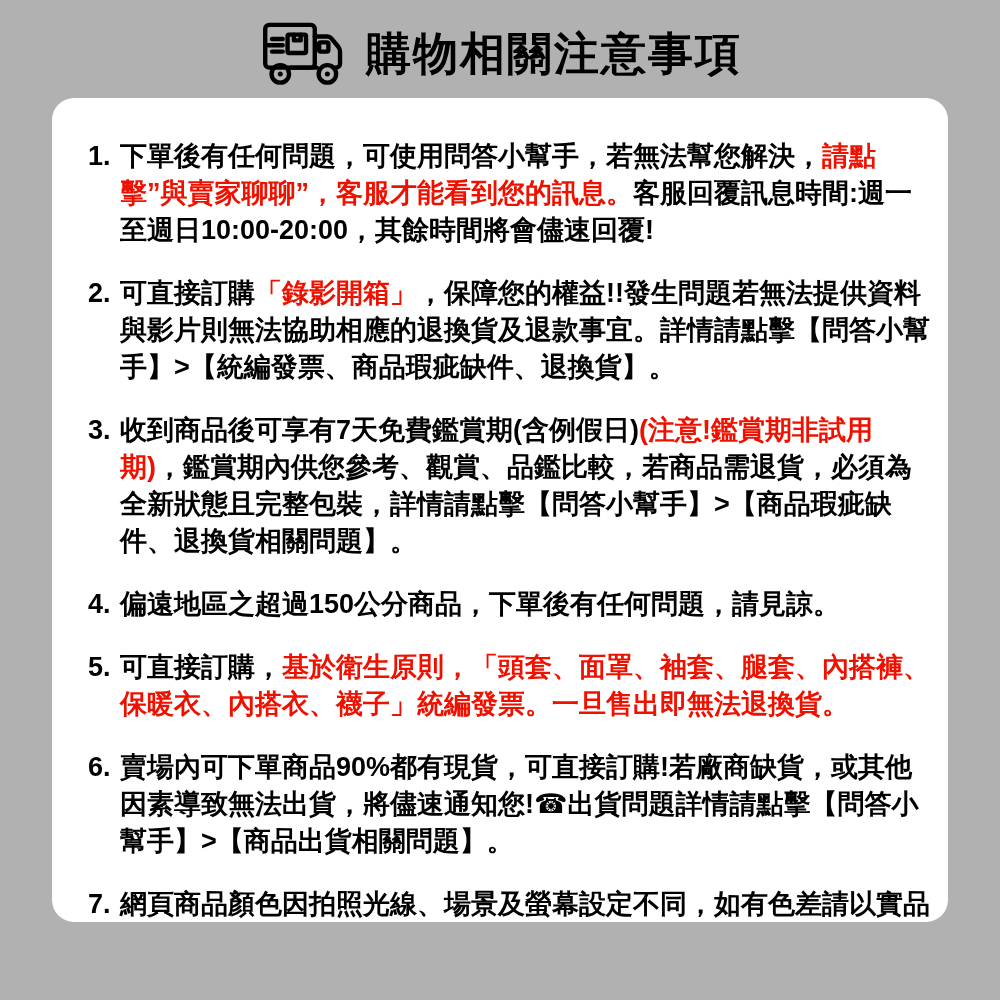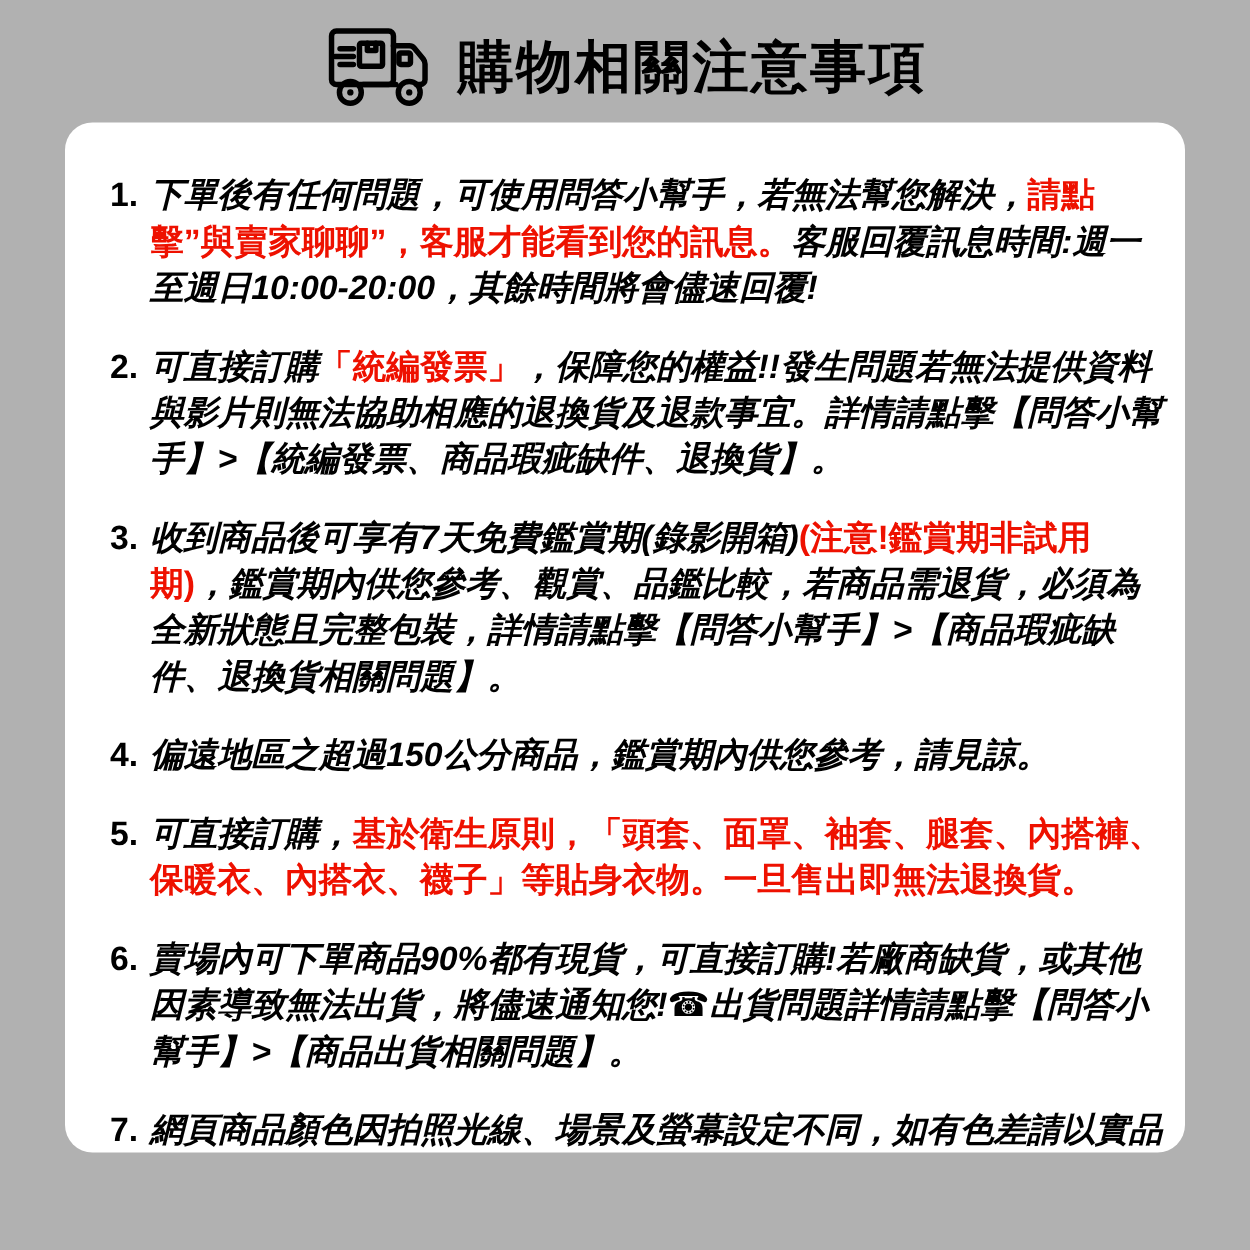--- a/index.html
+++ b/index.html
@@ -62,21 +62,21 @@
     flex:none;
     width:32px;
     text-align:left;
   }
   .item-text{
     flex:1;
     text-align:left;
     word-break:break-all;
   }
   .seg-red{color:var(--red);}
-  .seg-black{color:var(--ink);font-style:italic;}
+  .seg-black{color:var(--ink);}
 </style>
 </head>
 <body>
 
 <div class="header">
   <svg class="truck-icon" viewBox="0 0 100 70" fill="none" stroke="#000" stroke-width="4.5" stroke-linecap="round" stroke-linejoin="round" aria-hidden="true">
 
     <rect x="7" y="5" width="51" height="44" rx="4"></rect>
 
     <path d="M58 17 h13 c1.6 0 3.1 0.7 4.1 1.9 l7.3 8.9 c1 1.3 1.6 2.8 1.6 4.4 V45 c0 2.2 -1.8 4 -4 4 h-3"></path>
@@ -100,33 +100,33 @@
 </div>
 
 <div class="panel">
   <div class="notice-list">
       <div class="notice-item">
         <span class="item-number">1.</span>
         <span class="item-text"><span class="seg-black">下單後有任何問題，可使用問答小幫手，若無法幫您解決，</span><span class="seg-red">請點擊”與賣家聊聊”，客服才能看到您的訊息。</span><span class="seg-black">客服回覆訊息時間:週一至週日10:00-20:00，其餘時間將會儘速回覆!</span></span>
       </div>
       <div class="notice-item">
         <span class="item-number">2.</span>
-        <span class="item-text"><span class="seg-black">可直接訂購</span><span class="seg-red">「統編發票」</span><span class="seg-black">，保障您的權益!!發生問題若無法提供資料與影片則無法協助相應的退換貨及退款事宜。詳情請點擊【問答小幫手】&gt;【統編發票、商品瑕疵缺件、退換貨】。</span></span>
+        <span class="item-text"><span class="seg-black">可直接訂購</span><span class="seg-red">「錄影開箱」</span><span class="seg-black">，保障您的權益!!發生問題若無法提供資料與影片則無法協助相應的退換貨及退款事宜。詳情請點擊【問答小幫手】&gt;【統編發票、商品瑕疵缺件、退換貨】。</span></span>
       </div>
       <div class="notice-item">
         <span class="item-number">3.</span>
-        <span class="item-text"><span class="seg-black">收到商品後可享有7天免費鑑賞期(錄影開箱)</span><span class="seg-red">(注意!鑑賞期非試用期)</span><span class="seg-black">，鑑賞期內供您參考、觀賞、品鑑比較，若商品需退貨，必須為全新狀態且完整包裝，詳情請點擊【問答小幫手】&gt;【商品瑕疵缺件、退換貨相關問題】。</span></span>
+        <span class="item-text"><span class="seg-black">收到商品後可享有7天免費鑑賞期(含例假日)</span><span class="seg-red">(注意!鑑賞期非試用期)</span><span class="seg-black">，鑑賞期內供您參考、觀賞、品鑑比較，若商品需退貨，必須為全新狀態且完整包裝，詳情請點擊【問答小幫手】&gt;【商品瑕疵缺件、退換貨相關問題】。</span></span>
       </div>
       <div class="notice-item">
         <span class="item-number">4.</span>
-        <span class="item-text"><span class="seg-black">偏遠地區之超過150公分商品，鑑賞期內供您參考，請見諒。</span></span>
+        <span class="item-text"><span class="seg-black">偏遠地區之超過150公分商品，下單後有任何問題，請見諒。</span></span>
       </div>
       <div class="notice-item">
         <span class="item-number">5.</span>
-        <span class="item-text"><span class="seg-black">可直接訂購，</span><span class="seg-red">基於衛生原則，「頭套、面罩、袖套、腿套、內搭褲、保暖衣、內搭衣、襪子」等貼身衣物。一旦售出即無法退換貨。</span></span>
+        <span class="item-text"><span class="seg-black">可直接訂購，</span><span class="seg-red">基於衛生原則，「頭套、面罩、袖套、腿套、內搭褲、保暖衣、內搭衣、襪子」統編發票。一旦售出即無法退換貨。</span></span>
       </div>
       <div class="notice-item">
         <span class="item-number">6.</span>
         <span class="item-text"><span class="seg-black">賣場內可下單商品90%都有現貨，可直接訂購!若廠商缺貨，或其他因素導致無法出貨，將儘速通知您!☎出貨問題詳情請點擊【問答小幫手】&gt;【商品出貨相關問題】。</span></span>
       </div>
       <div class="notice-item">
         <span class="item-number">7.</span>
         <span class="item-text"><span class="seg-black">網頁商品顏色因拍照光線、場景及螢幕設定不同，如有色差請以實品為主。</span></span>
       </div>
     </div>

